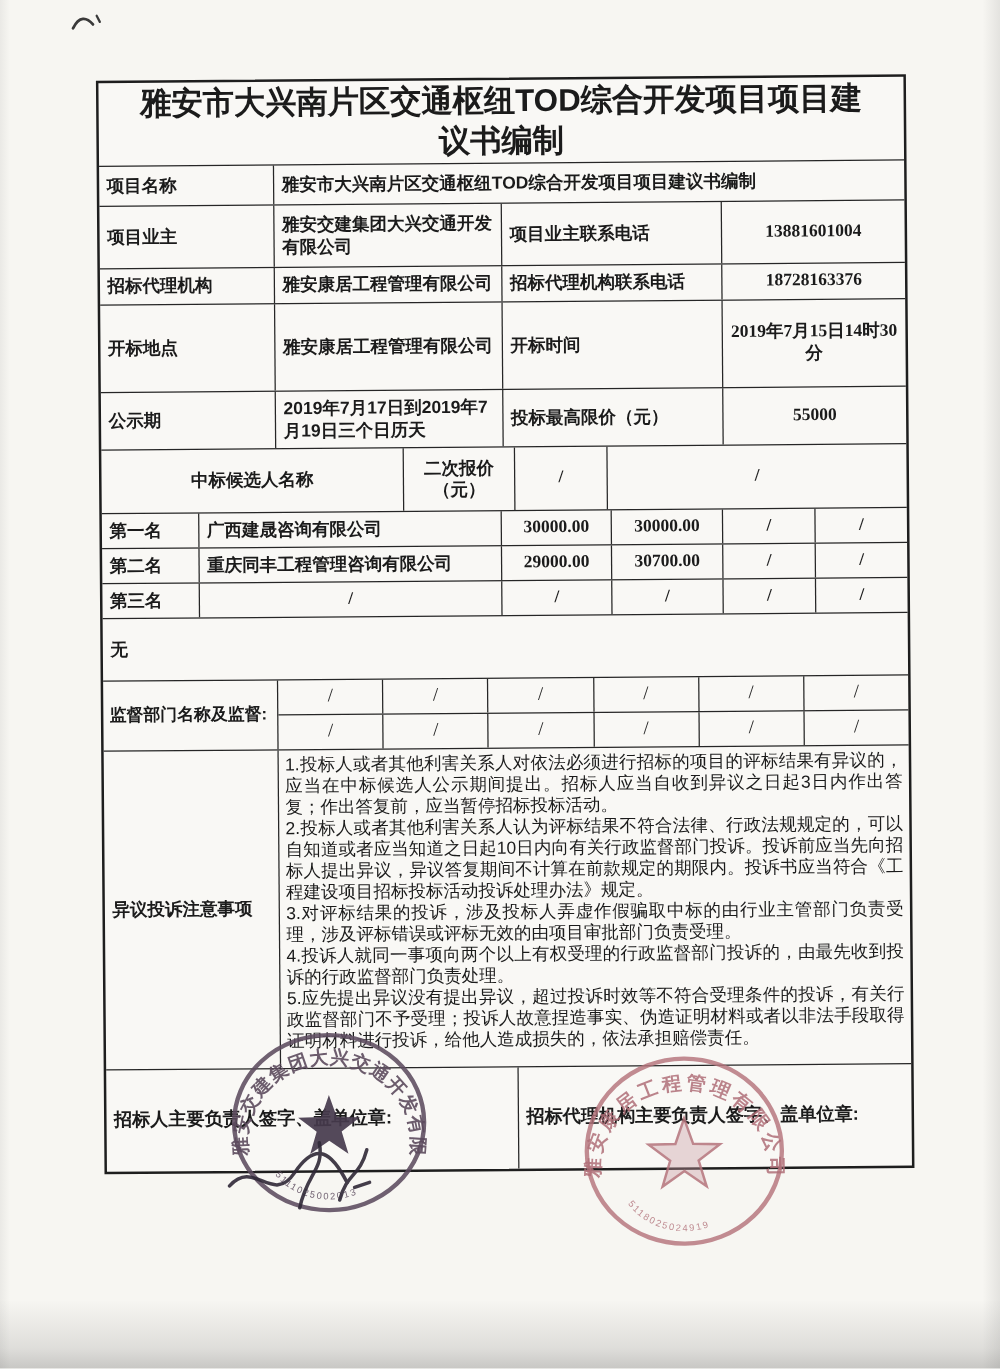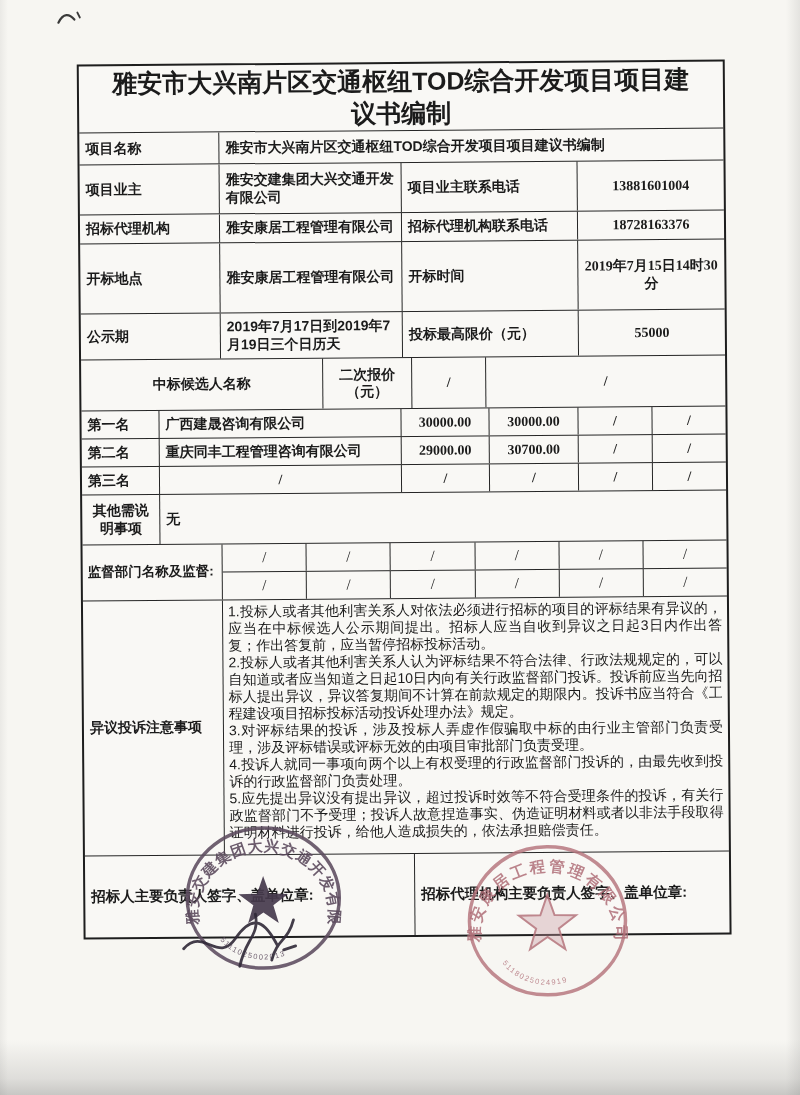--- a/index.html
+++ b/index.html
@@ -148,21 +148,20 @@
       <div class="row h28">
         <div class="cell lab c1">第三名</div>
         <div class="cell val ctr c2">/</div>
         <div class="cell val ctr c3">/</div>
         <div class="cell val ctr c4">/</div>
         <div class="cell val ctr c5">/</div>
         <div class="cell val ctr w-last">/</div>
       </div>
 
       <div class="row h50">
-        <div class="cell lab ctr c1">其他需说明事项</div>
         <div class="cell lab w-last">无</div>
       </div>
 
       <div class="row h56">
         <div class="cell lab sup-lab w-lab">监督部门名称及监督:</div>
         <div class="sup-grid">
           <div class="sup-sub">
             <div class="sup-cell">/</div>
             <div class="sup-cell">/</div>
             <div class="sup-cell">/</div>

